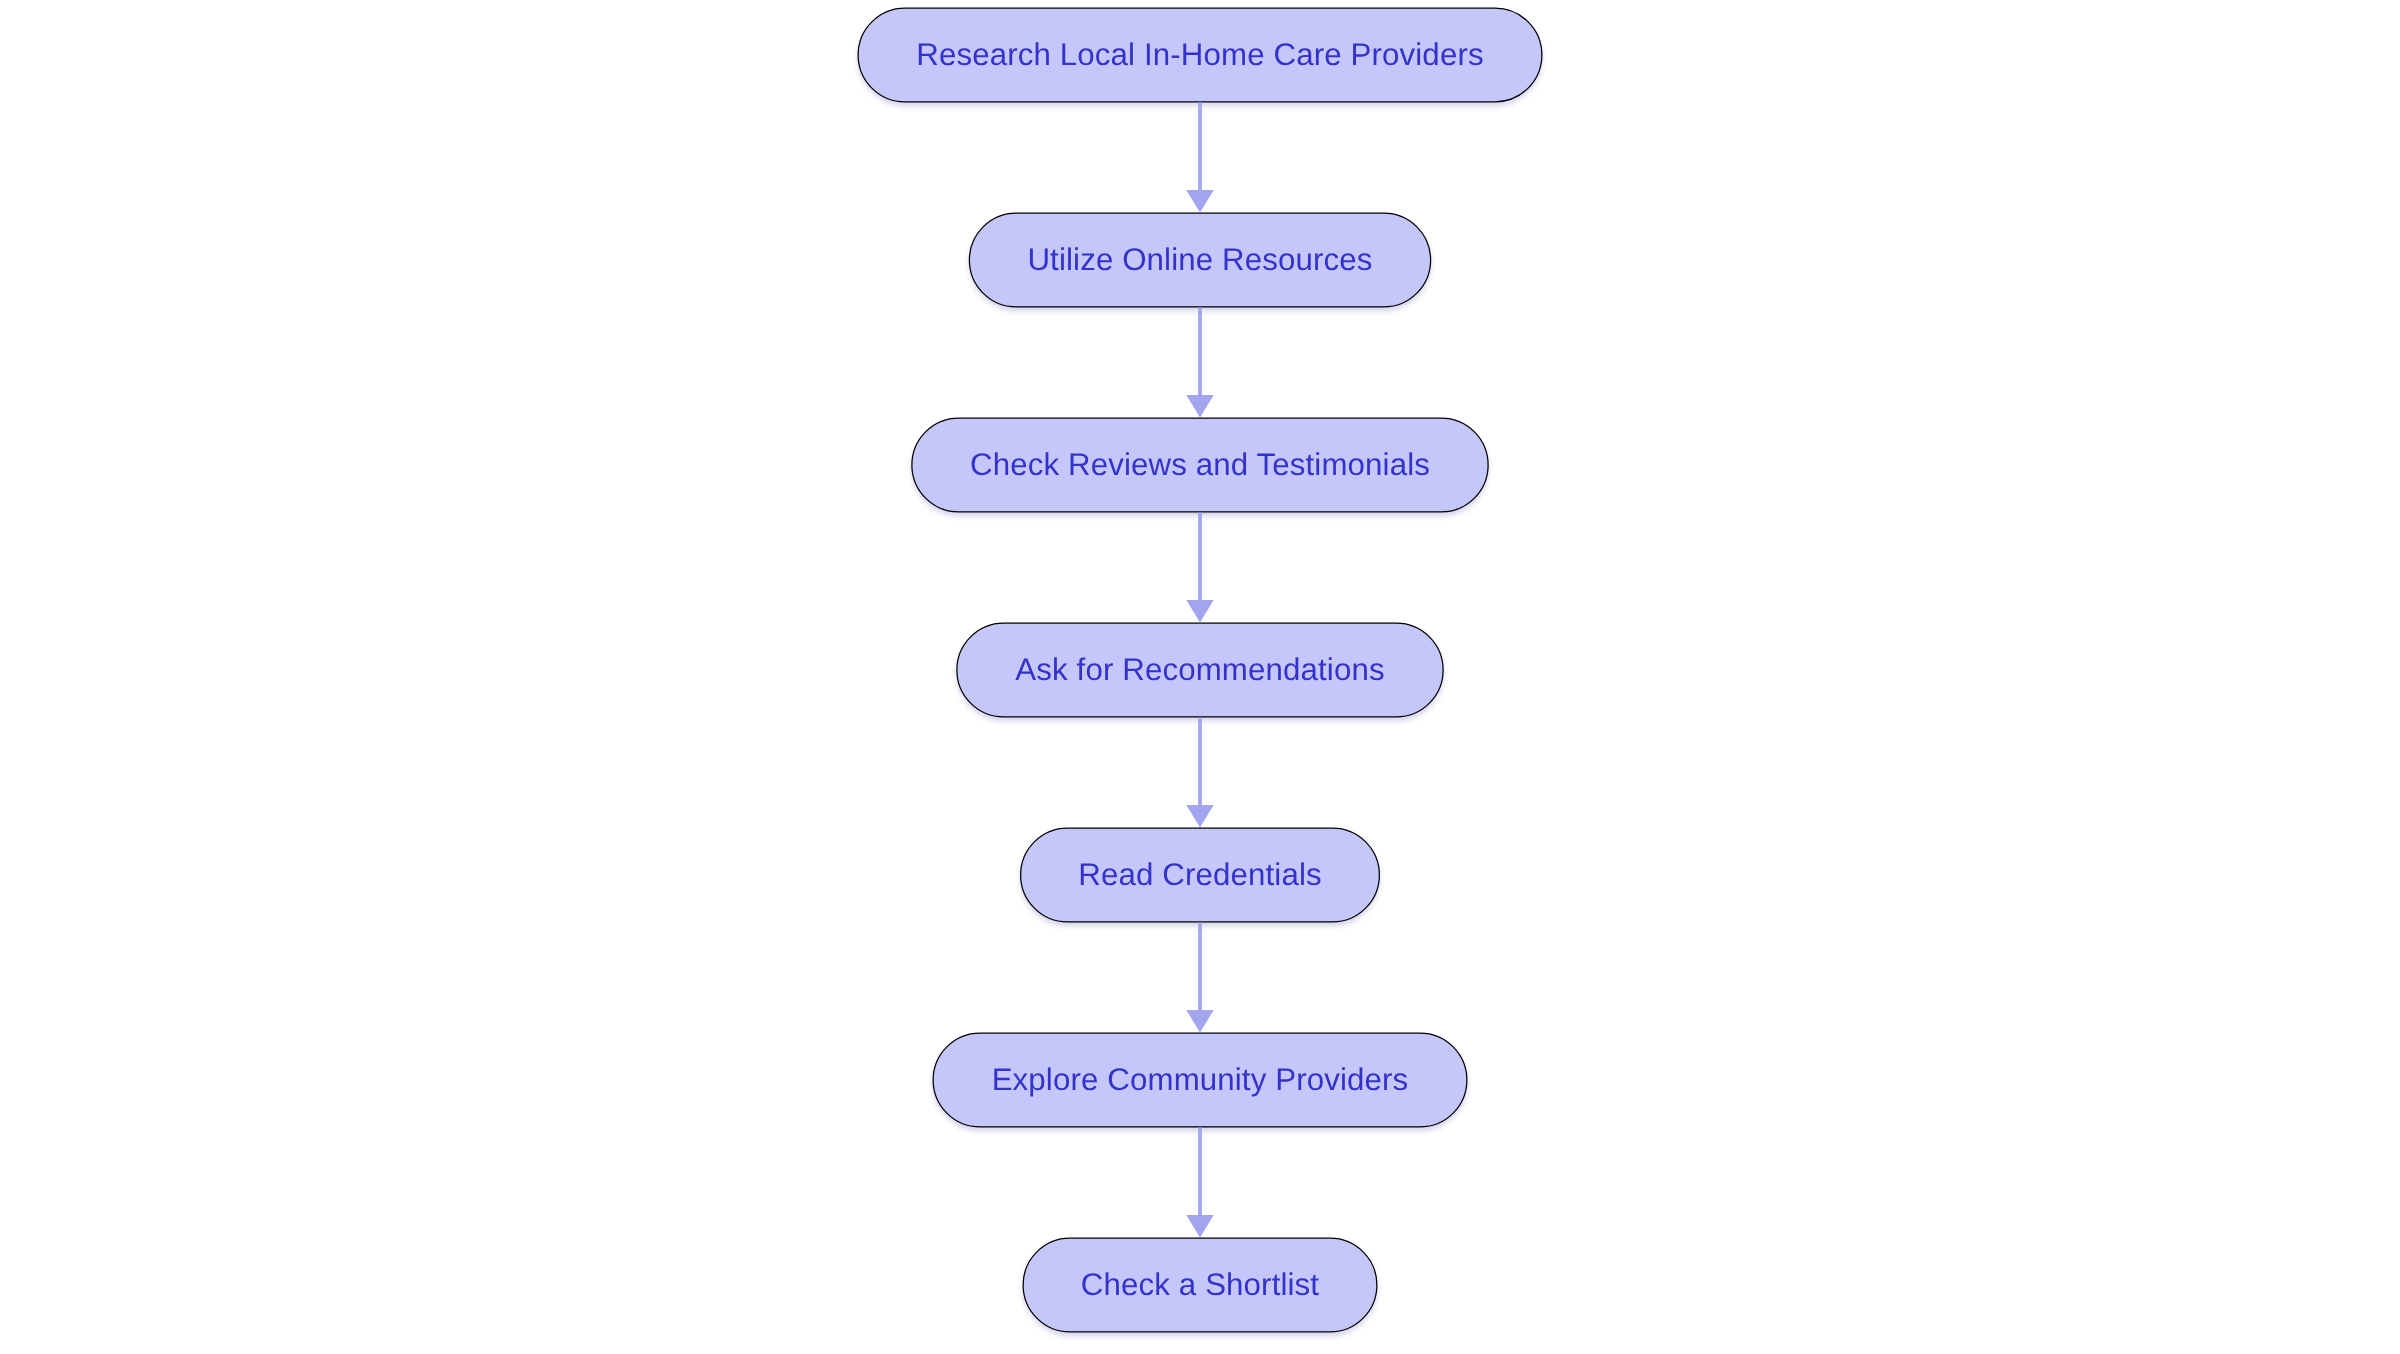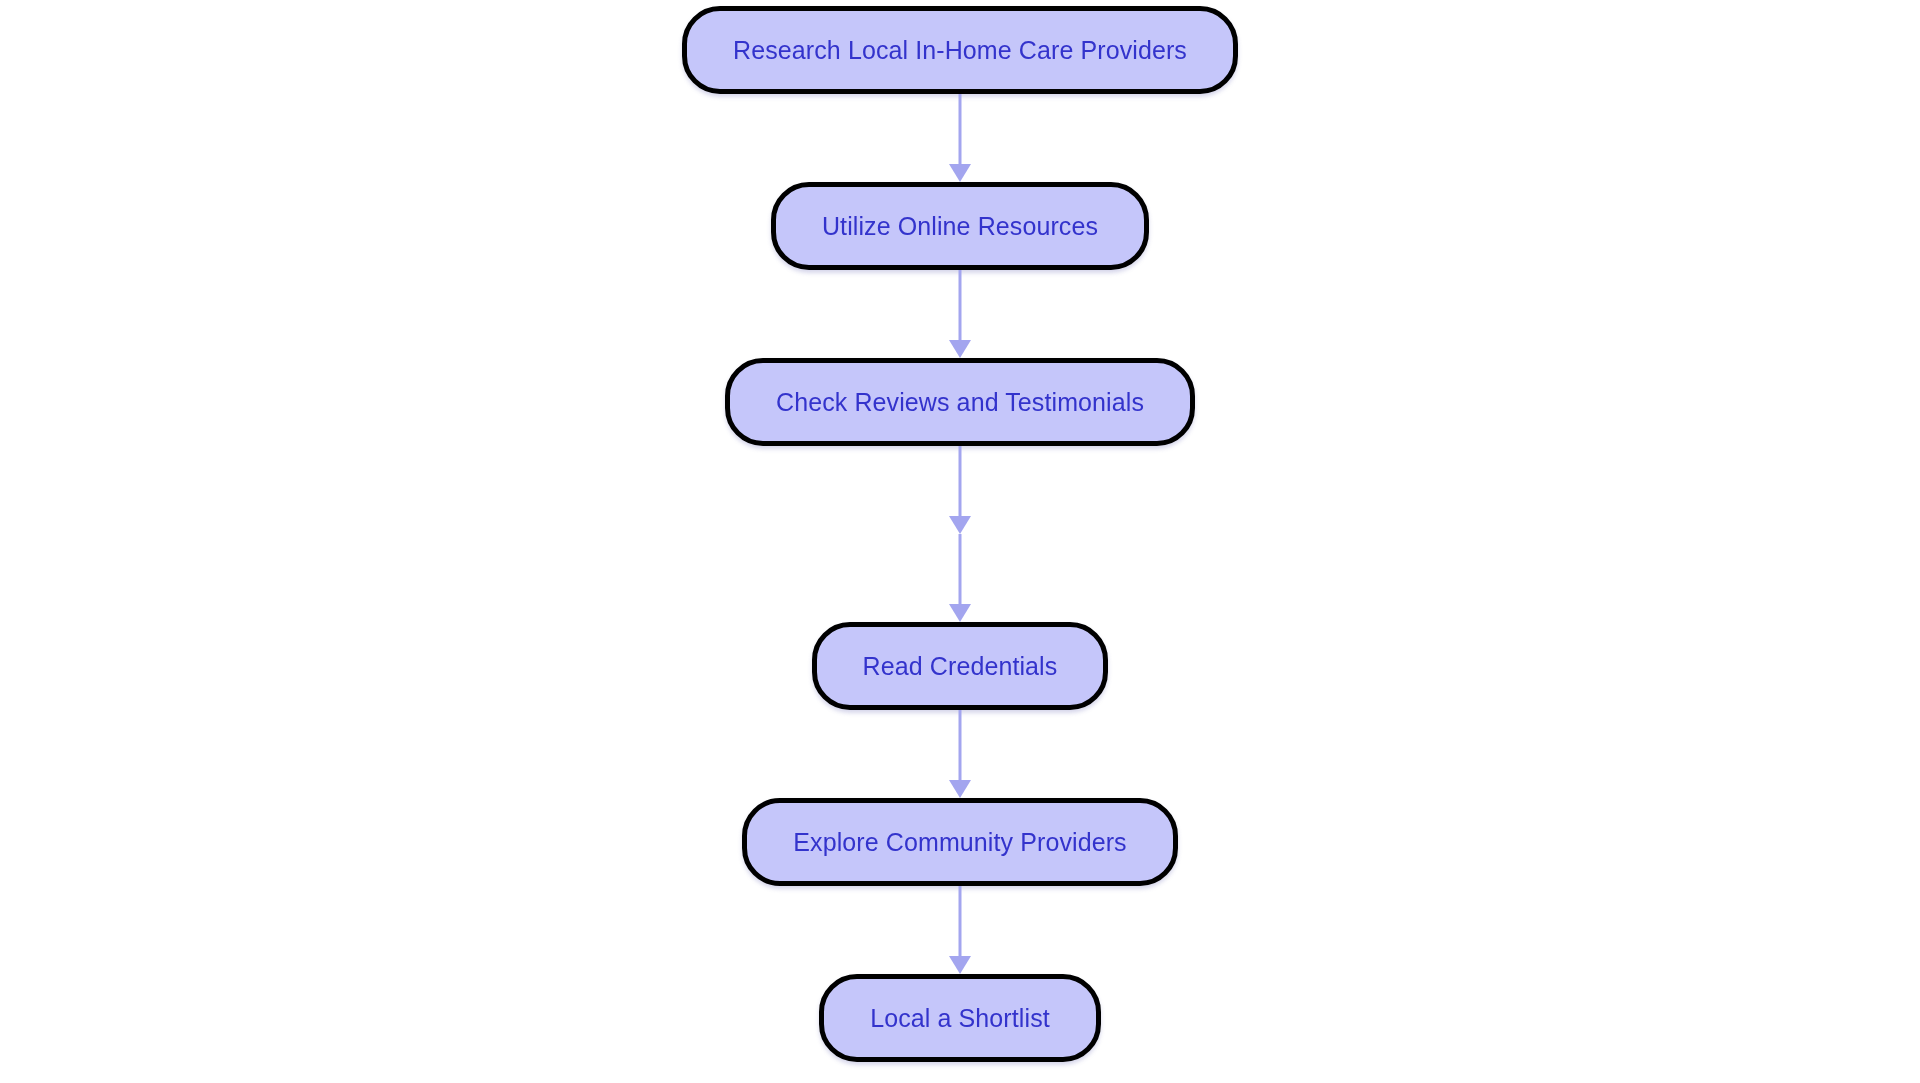--- a/index.html
+++ b/index.html
@@ -31,29 +31,29 @@
     display: flex;
     flex-direction: column;
     align-items: center;
     justify-content: flex-start;
     padding-top: 6px;
     box-sizing: border-box;
   }
 
   .flow-node {
     position: relative;
-    height: 88px;
+    height: 76px;
     box-sizing: border-box;
     display: flex;
     align-items: center;
     justify-content: center;
     padding: 0 46px;
     border-radius: 38px;
     background: #c5c6fa;
-    border: 5px solid #000000;
+    border: 1px solid #000000;
     box-shadow: 0 3px 4px rgba(120,120,190,0.30);
     white-space: nowrap;
     flex: 0 0 auto;
   }
 
   .flow-node-label {
     font-family: "Liberation Sans", sans-serif;
     font-size: 25px;
     font-weight: 400;
     color: #3333cc;
@@ -117,20 +117,23 @@
 
     <div class="flow-node">
       <span class="flow-node-label">Check Reviews and Testimonials</span>
     </div>
 
     <div class="flow-connector">
       <div class="shaft"></div>
       <div class="head"></div>
     </div>
 
+    <div class="flow-node">
+      <span class="flow-node-label">Ask for Recommendations</span>
+    </div>
 
     <div class="flow-connector">
       <div class="shaft"></div>
       <div class="head"></div>
     </div>
 
     <div class="flow-node">
       <span class="flow-node-label">Read Credentials</span>
     </div>
 
@@ -142,17 +145,17 @@
     <div class="flow-node">
       <span class="flow-node-label">Explore Community Providers</span>
     </div>
 
     <div class="flow-connector">
       <div class="shaft"></div>
       <div class="head"></div>
     </div>
 
     <div class="flow-node">
-      <span class="flow-node-label">Local a Shortlist</span>
+      <span class="flow-node-label">Check a Shortlist</span>
     </div>
 
   </div>
 </div>
 
 </body></html>

